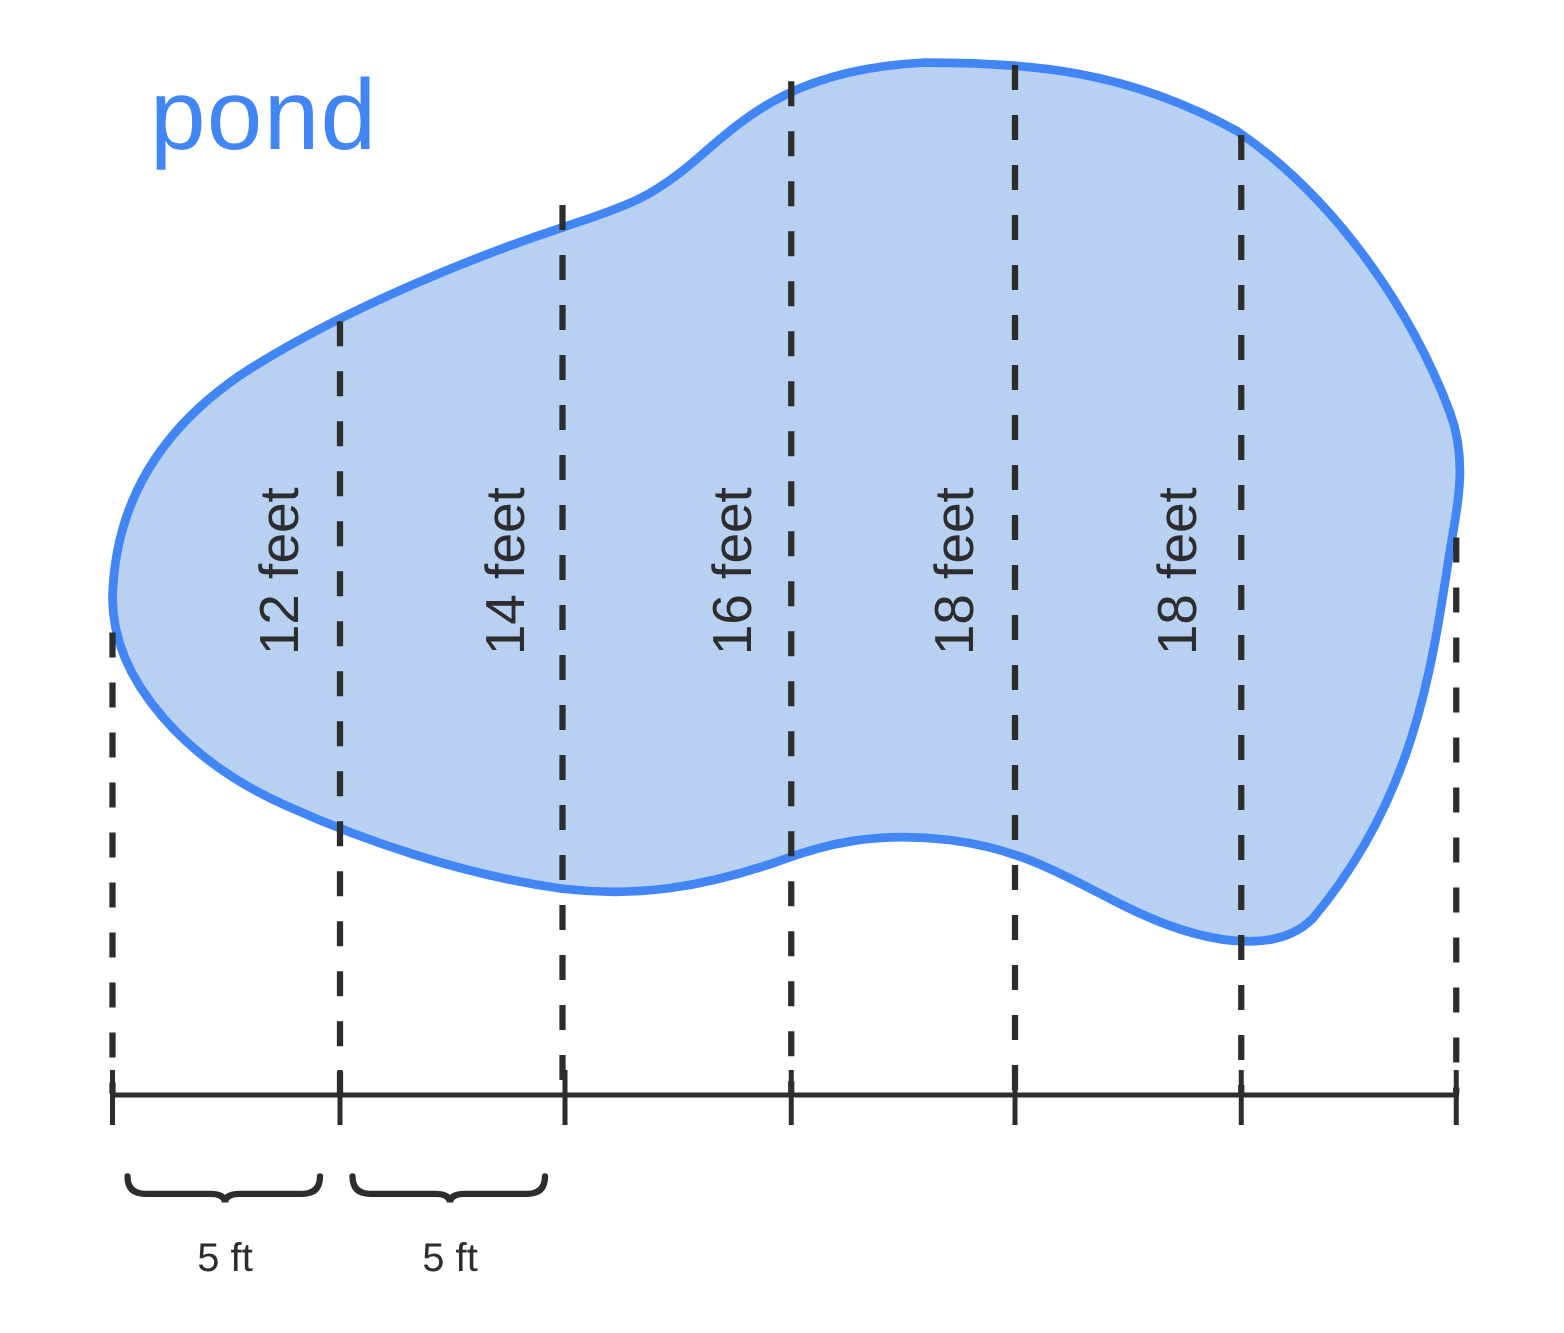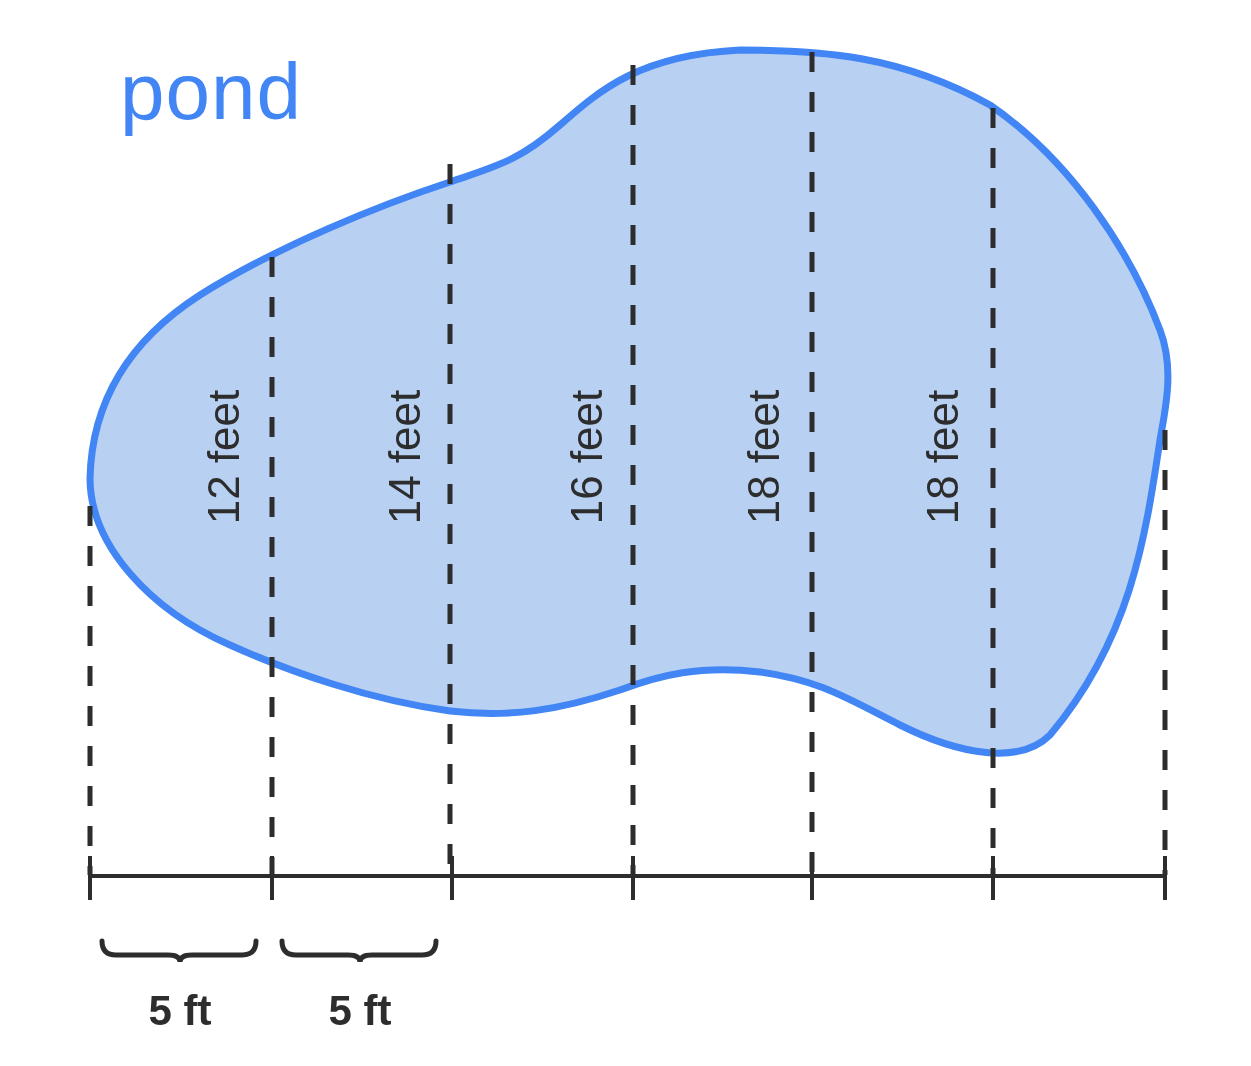--- a/index.html
+++ b/index.html
@@ -16,23 +16,23 @@
       position: absolute;
       font-family: "Liberation Sans", "DejaVu Sans", sans-serif;
       font-size: 44px; color: #2d2d2d;
       transform-origin: center center;
       transform: translate(-50%, -50%) rotate(-90deg);
       white-space: nowrap; line-height: 1;
     }
     .seg-label {
       position: absolute;
       font-family: "Liberation Sans", "DejaVu Sans", sans-serif;
-      font-size: 42px; color: #2d2d2d;
+      font-size: 32px; color: #2d2d2d;
       transform: translate(-50%, 0);
-      white-space: nowrap; line-height: 1; font-weight: bold;
+      white-space: nowrap; line-height: 1;
     }
   </style>
 </head>
 <body>
 
 <div id="stage">
   <svg width="1251" height="1066" viewBox="0 0 1251 1066">
 
     <path d="M 90 478
          C 92 400, 130 340, 200 295

